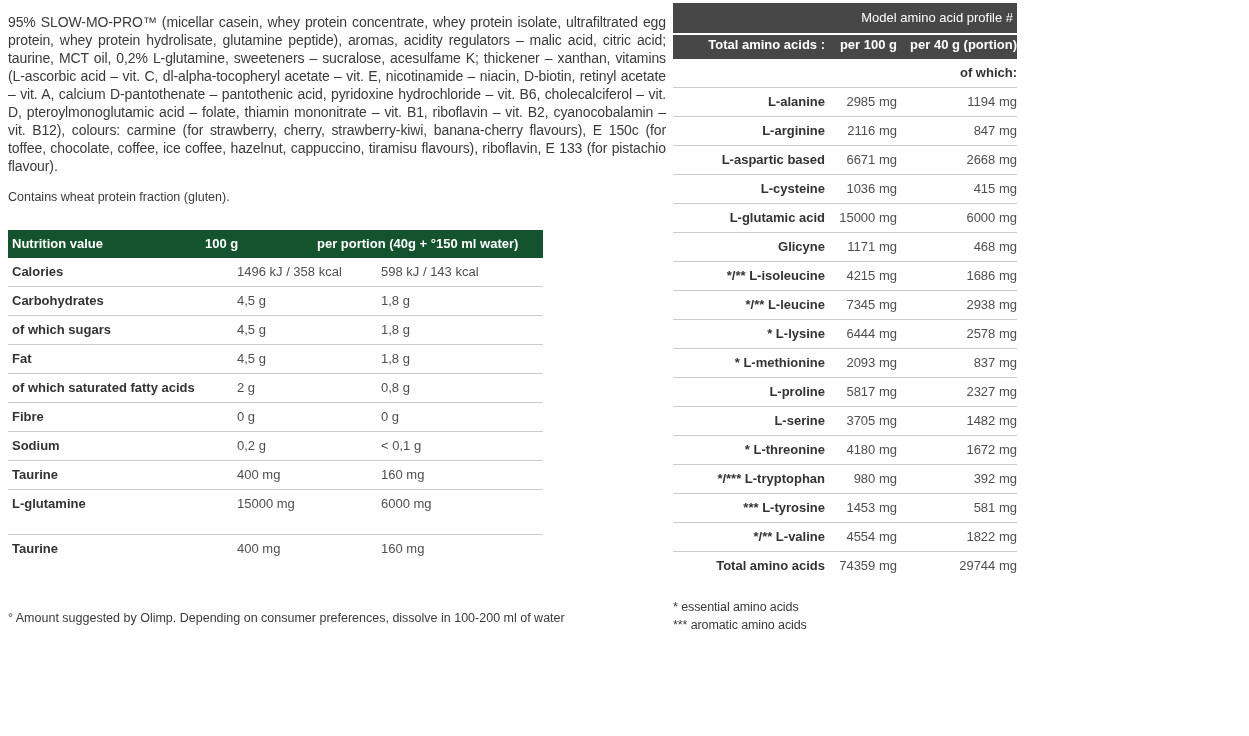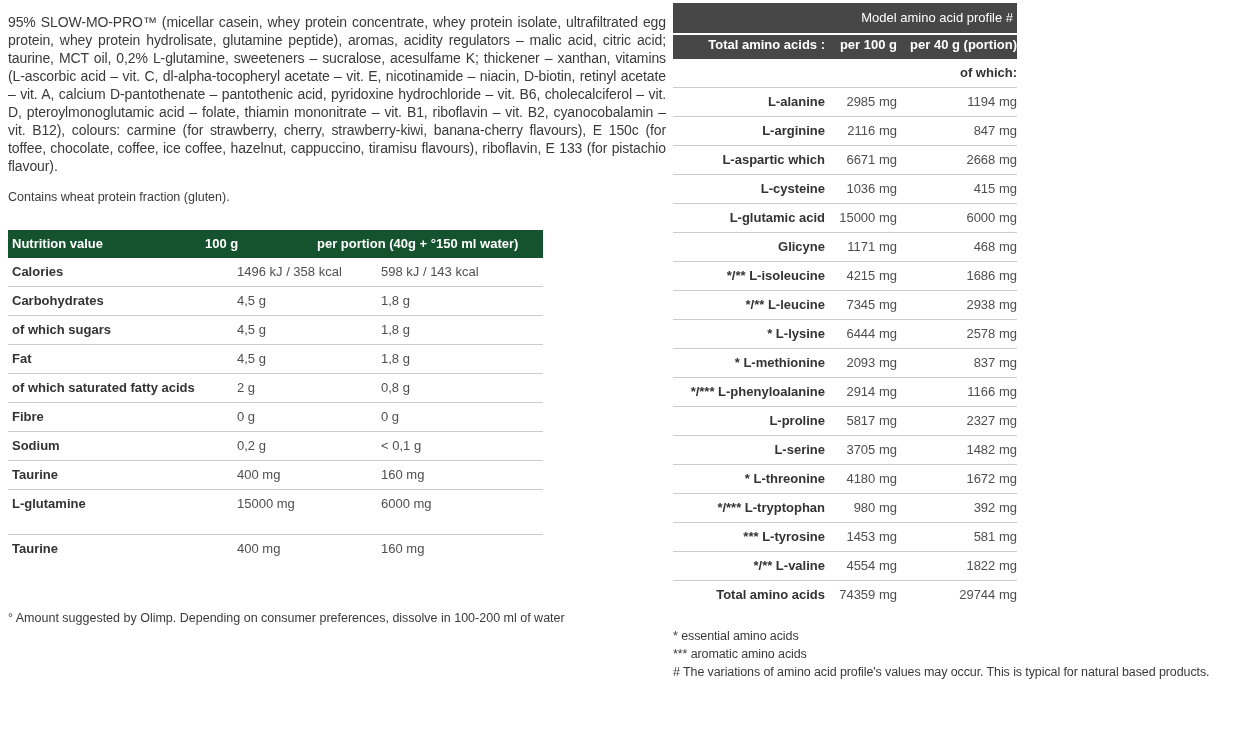--- a/index.html
+++ b/index.html
@@ -145,21 +145,21 @@
       <span class="lbl">L-alanine</span>
       <span class="val">2985 mg</span>
       <span class="val">1194 mg</span>
     </div>
     <div class="am-row">
       <span class="lbl">L-arginine</span>
       <span class="val">2116 mg</span>
       <span class="val">847 mg</span>
     </div>
     <div class="am-row">
-      <span class="lbl">L-aspartic which</span>
+      <span class="lbl">L-aspartic based</span>
       <span class="val">6671 mg</span>
       <span class="val">2668 mg</span>
     </div>
     <div class="am-row">
       <span class="lbl">L-cysteine</span>
       <span class="val">1036 mg</span>
       <span class="val">415 mg</span>
     </div>
     <div class="am-row">
       <span class="lbl">L-glutamic acid</span>
@@ -183,25 +183,20 @@
     </div>
     <div class="am-row">
       <span class="lbl">* L-lysine</span>
       <span class="val">6444 mg</span>
       <span class="val">2578 mg</span>
     </div>
     <div class="am-row">
       <span class="lbl">* L-methionine</span>
       <span class="val">2093 mg</span>
       <span class="val">837 mg</span>
-    </div>
-    <div class="am-row">
-      <span class="lbl">*/*** L-phenyloalanine</span>
-      <span class="val">2914 mg</span>
-      <span class="val">1166 mg</span>
     </div>
     <div class="am-row">
       <span class="lbl">L-proline</span>
       <span class="val">5817 mg</span>
       <span class="val">2327 mg</span>
     </div>
     <div class="am-row">
       <span class="lbl">L-serine</span>
       <span class="val">3705 mg</span>
       <span class="val">1482 mg</span>
@@ -229,15 +224,14 @@
     <div class="am-row total">
       <span class="lbl">Total amino acids</span>
       <span class="val">74359 mg</span>
       <span class="val">29744 mg</span>
     </div>
   </div>
 
   <div class="right-footnotes">
     <div>* essential amino acids</div>
     <div>*** aromatic amino acids</div>
-    <div># The variations of amino acid profile's values may occur. This is typical for natural based products.</div>
   </div>
 </div>
 
 </body></html>

